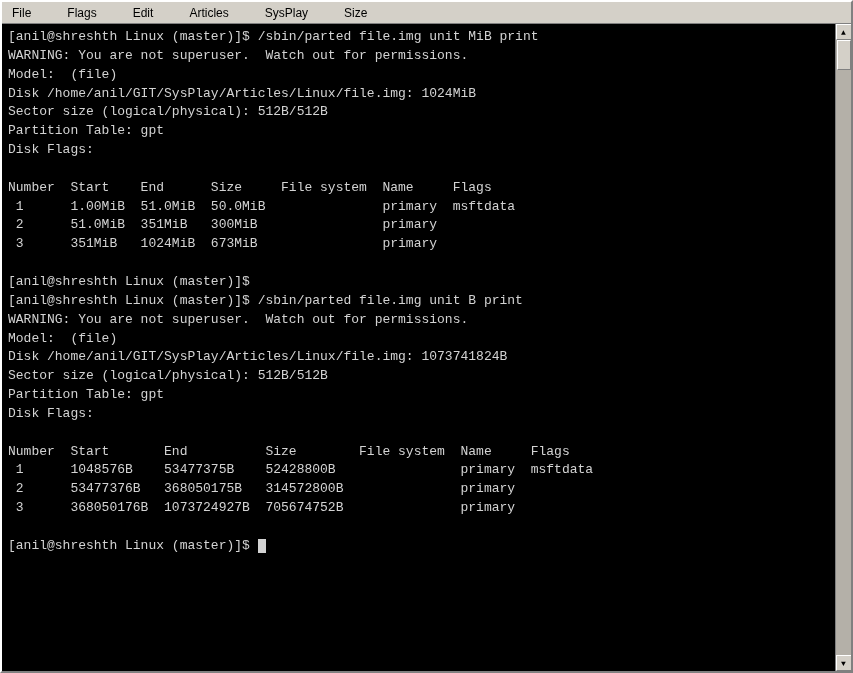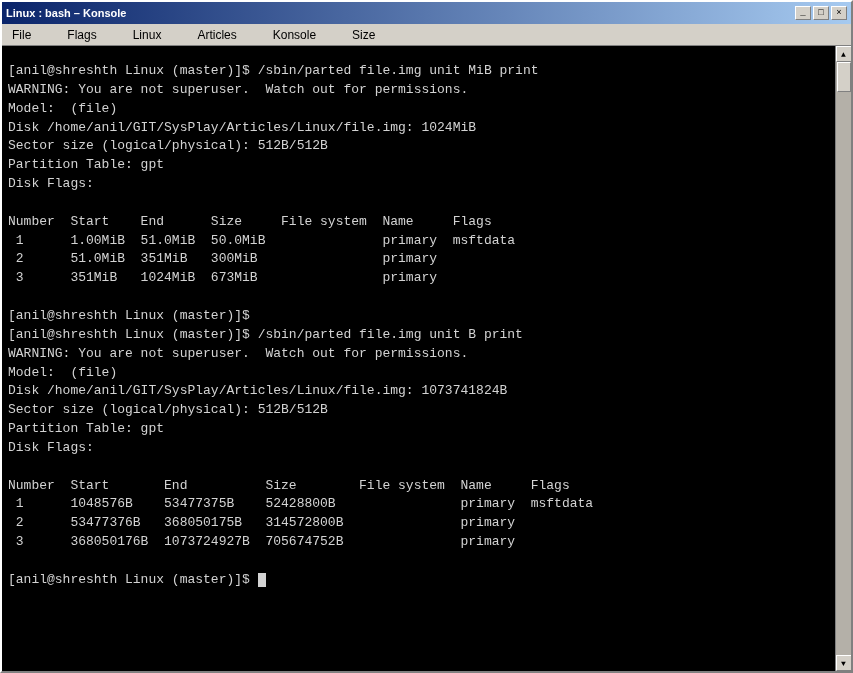--- a/index.html
+++ b/index.html
@@ -79,21 +79,21 @@
       font-family: Arial, sans-serif;
       font-size: 12px;
       cursor: pointer;
       color: #000000;
     }
 
     .terminal {
       background: #000000;
       color: #d3d3d3;
       flex: 1;
-      padding: 16px 6px;
+      padding: 4px 6px;
       overflow-y: auto;
       font-family: 'Courier New', Courier, monospace;
       font-size: 13px;
       line-height: 1.45;
       white-space: pre;
     }
 
     .scrollbar-area {
       display: flex;
       flex: 1;
@@ -149,35 +149,27 @@
       width: 8px;
       height: 14px;
       background: #d3d3d3;
       vertical-align: text-bottom;
     }
   </style>
 </head>
 <body>
 
 <div class="window">
-  <div class="title-bar">
-    <span class="title-bar-text">Linux : bash – Konsole</span>
-    <div class="title-bar-buttons">
-      <div class="title-btn">_</div>
-      <div class="title-btn">□</div>
-      <div class="title-btn">×</div>
-    </div>
-  </div>
 
   <div class="menu-bar">
     <span class="menu-item">File</span>
     <span class="menu-item">Flags</span>
-    <span class="menu-item">Linux</span>
+    <span class="menu-item">Edit</span>
     <span class="menu-item">Articles</span>
-    <span class="menu-item">Konsole</span>
+    <span class="menu-item">SysPlay</span>
     <span class="menu-item">Size</span>
   </div>
 
   <div class="scrollbar-area">
     <div class="terminal" id="terminal-content">[anil@shreshth Linux (master)]$ /sbin/parted file.img unit MiB print
 WARNING: You are not superuser.  Watch out for permissions.
 Model:  (file)
 Disk /home/anil/GIT/SysPlay/Articles/Linux/file.img: 1024MiB
 Sector size (logical/physical): 512B/512B
 Partition Table: gpt

